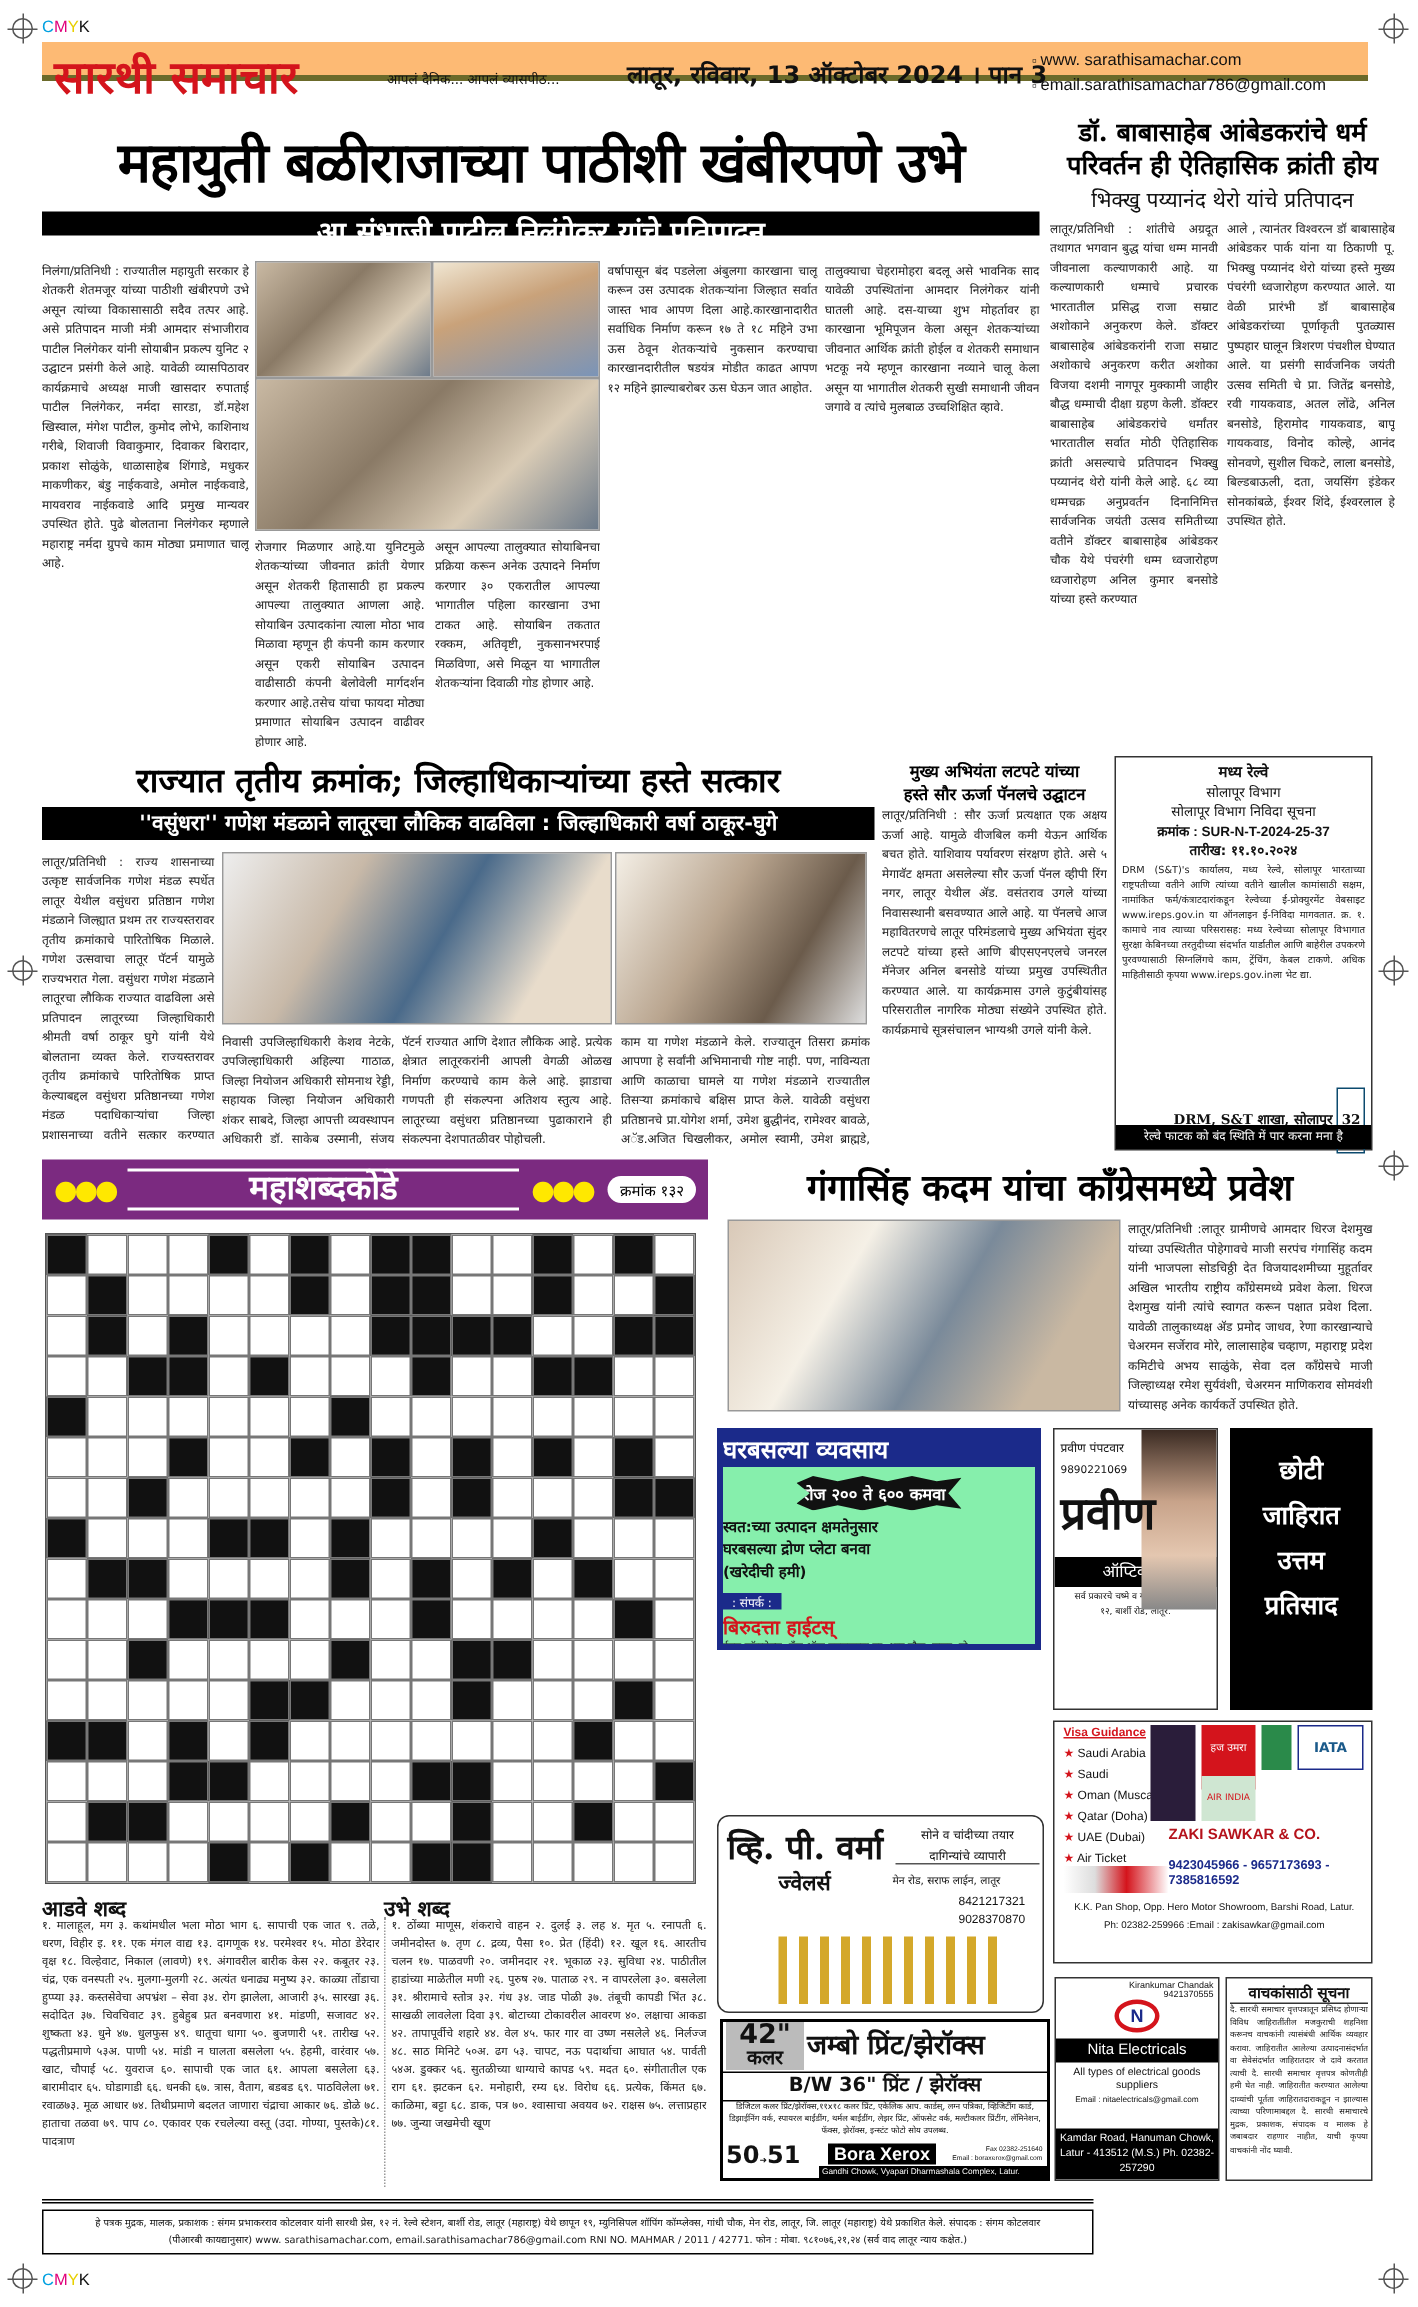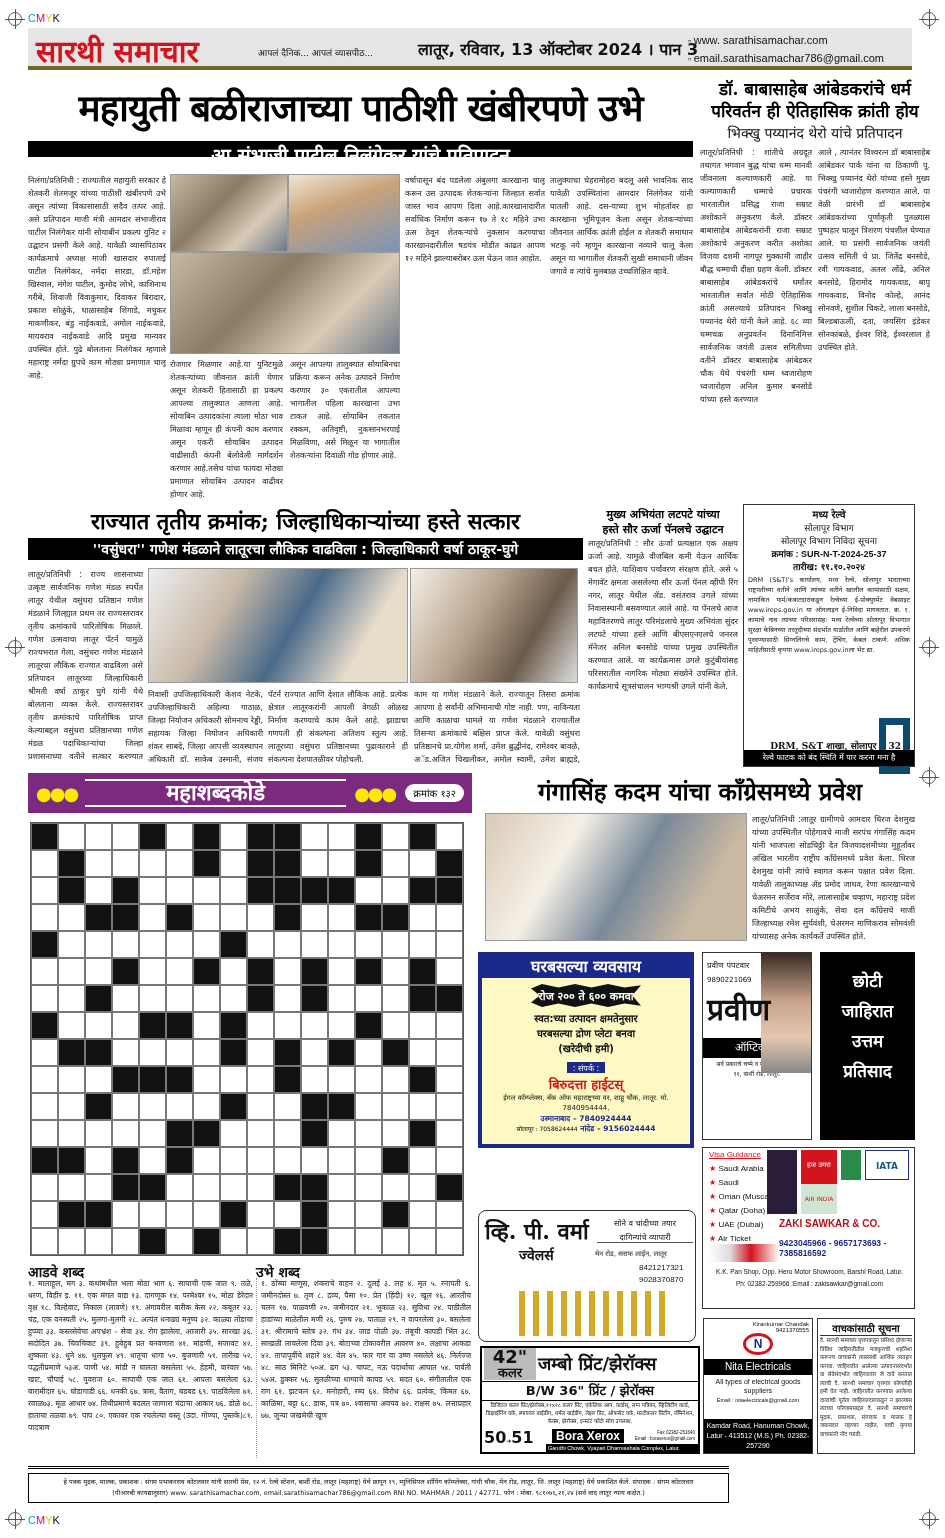--- a/index.html
+++ b/index.html
@@ -3,21 +3,21 @@
 <meta charset="utf-8">
 <style>
 *{box-sizing:border-box;margin:0;padding:0}
 body{width:945px;height:1538px;background:#fff;font-family:"DejaVu Sans",sans-serif;color:#111;position:relative;overflow:hidden}
 .abs{position:absolute}
 .reg{position:absolute;width:14px;height:14px;border:1px solid #555;border-radius:50%}
 .reg:before{content:"";position:absolute;left:6px;top:-4px;width:1px;height:20px;background:#555}
 .reg:after{content:"";position:absolute;top:6px;left:-4px;height:1px;width:20px;background:#555}
 .cmyk{font-size:11px;font-family:"Liberation Sans",sans-serif}
 .cmyk .c{color:#00a0e0}.cmyk .m{color:#e0007a}.cmyk .y{color:#e8d000}.cmyk .k{color:#111}
-.masthead{left:28px;top:28px;width:884px;height:42px;background:#e5e5e5;border-bottom:4px solid #6b6a2a}
+.masthead{left:28px;top:28px;width:884px;height:26px;background:#fdba74;border-bottom:4px solid #6b6a2a}
 .logo{position:absolute;left:8px;top:2px;font-size:30px;font-weight:bold;color:#d4141c;font-family:"DejaVu Serif",serif}
 .tagline{position:absolute;left:230px;top:18px;font-size:9px}
 .dateline{position:absolute;left:390px;top:10px;font-size:16px;font-weight:bold}
 .links{position:absolute;left:660px;top:4px;font-size:11px;line-height:17px;font-family:"Liberation Sans",sans-serif}
 .links div:before{content:"▫ ";font-size:9px}
 .headline{font-weight:bold;font-family:"DejaVu Serif",serif;color:#000}
 .blackbar{background:#000;color:#fff;text-align:center;font-weight:bold}
 .txt{font-size:8px;line-height:13px;color:#222;overflow:hidden;text-align:justify}
 .photo{background:linear-gradient(135deg,#c9b9a3,#8a7a66 40%,#d9cbb5 70%,#6c7a8a);border:1px solid #999}
 .grid{display:grid;grid-template-columns:repeat(16,27px);grid-auto-rows:27px;border:1px solid #555}
@@ -87,21 +87,21 @@
   <p class="abs txt" style="left:588px;top:537px;width:150px;height:230px">लातूर/प्रतिनिधी : सौर ऊर्जा प्रत्यक्षात एक अक्षय ऊर्जा आहे. यामुळे वीजबिल कमी येऊन आर्थिक बचत होते. याशिवाय पर्यावरण संरक्षण होते. असे ५ मेगावॅट क्षमता असलेल्या सौर ऊर्जा पॅनल व्हीपी रिंग नगर, लातूर येथील ॲड. वसंतराव उगले यांच्या निवासस्थानी बसवण्यात आले आहे. या पॅनलचे आज महावितरणचे लातूर परिमंडलाचे मुख्य अभियंता सुंदर लटपटे यांच्या हस्ते आणि बीएसएनएलचे जनरल मॅनेजर अनिल बनसोडे यांच्या प्रमुख उपस्थितीत करण्यात आले. या कार्यक्रमास उगले कुटुंबीयांसह परिसरातील नागरिक मोठ्या संख्येने उपस्थित होते. कार्यक्रमाचे सूत्रसंचालन भाग्यश्री उगले यांनी केले.</p>
 </section>
 
 <aside class="abs" style="left:743px;top:504px;width:172px;height:263px;border:1px solid #333">
   <div style="font-size:10px;text-align:center;font-weight:bold;margin-top:2px">मध्य रेल्वे</div>
   <div style="font-size:9px;text-align:center">सोलापूर विभाग</div>
   <div style="font-size:9px;text-align:center">सोलापूर विभाग निविदा सूचना</div>
   <div style="font-size:9px;text-align:center;font-weight:bold;font-family:'Liberation Sans',sans-serif"><span>क्रमांक</span> <span>: SUR-N-T-2024-25-37</span></div>
   <div style="font-size:9px;text-align:center;font-weight:bold">तारीख: ११.१०.२०२४</div>
   <p class="txt" style="font-size:6.5px;line-height:10px;padding:2px 4px;height:166px">DRM (S&amp;T)'s कार्यालय, मध्य रेल्वे, सोलापूर भारताच्या राष्ट्रपतीच्या वतीने आणि त्यांच्या वतीने खालील कामांसाठी सक्षम, नामांकित फर्म/कंत्राटदारांकडून रेल्वेच्या ई-प्रोक्युरमेंट वेबसाइट www.ireps.gov.in या ऑनलाइन ई-निविदा मागवतात. क्र. १. कामाचे नाव त्याच्या परिसरासह: मध्य रेल्वेच्या सोलापूर विभागात सुरक्षा केबिनच्या तरतुदीच्या संदर्भात यार्डातील आणि बाहेरील उपकरणे पुरवण्यासाठी सिग्नलिंगचे काम, ट्रेंचिंग, केबल टाकणे. अधिक माहितीसाठी कृपया www.ireps.gov.inला भेट द्या.</p>
-  <div style="font-size:9px;font-weight:bold;text-align:right;padding-right:4px;font-family:'DejaVu Serif',serif"><span>DRM, S&amp;T शाखा, सोलापूर</span> <span style="border:7px solid #0c4a6e;padding:16px 2px">32</span></div>
+  <div style="font-size:9px;font-weight:bold;text-align:right;padding-right:4px;font-family:'DejaVu Serif',serif"><span>DRM, S&amp;T शाखा, सोलापूर</span> <span style="border:1px solid #0c4a6e;padding:16px 2px">32</span></div>
   <div class="blackbar" style="position:absolute;left:0;right:0;bottom:0;height:16px;font-size:8px;line-height:16px;font-weight:normal">रेल्वे फाटक को बंद स्थिति में पार करना मना है</div>
 </aside>
 
 <section>
   <div class="abs" style="left:28px;top:773px;width:444px;height:40px;background:#7b2a80;display:flex;align-items:center;padding:0 8px">
     <span style="color:#ffe800;font-size:18px;letter-spacing:-2px">●●●</span>
     <span style="flex:1;text-align:center;color:#fff;font-size:22px;font-weight:bold;border-top:2px solid #fff;border-bottom:2px solid #fff;margin:0 8px;line-height:24px">महाशब्दकोडे</span>
     <span style="color:#ffe800;font-size:18px;letter-spacing:-2px;margin-right:10px">●●●</span>
     <span style="background:#fff;color:#000;font-size:10px;border-radius:10px;padding:2px 8px">क्रमांक १३२</span>
   </div>
@@ -368,21 +368,21 @@
   <div class="abs" style="left:256px;top:1262px;width:215px;font-size:14px;font-weight:bold">उभे शब्द</div>
   <p class="abs txt" style="left:256px;top:1278px;width:215px;height:180px;font-size:7.5px;line-height:12px;border-left:1px dotted #999;padding-left:4px">१. ठोंब्या माणूस, शंकराचे वाहन २. दुलई ३. लह ४. मृत ५. रनापती ६. जमीनदोस्त ७. तृण ८. द्रव्य, पैसा १०. प्रेत (हिंदी) १२. खूल १६. आरतीच चलन १७. पाळवणी २०. जमीनदार २१. भूकाळ २३. सुविधा २४. पाठीतील हाडांच्या माळेतील मणी २६. पुरुष २७. पाताळ २९. न वापरलेला ३०. बसलेला ३१. श्रीरामाचे स्तोत्र ३२. गंध ३४. जाड पोळी ३७. तंबूची कापडी भिंत ३८. साखळी लावलेला दिवा ३९. बोटाच्या टोकावरील आवरण ४०. लक्षाचा आकडा ४२. तापापूर्वीचे शहारे ४४. वेल ४५. फार गार वा उष्ण नसलेले ४६. निर्लज्ज ४८. साठ मिनिटे ५०अ. ढग ५३. चापट, नऊ पदार्थाचा आघात ५४. पार्वती ५४अ. डुक्कर ५६. सुतळीच्या धाग्याचे कापड ५९. मदत ६०. संगीतातील एक राग ६१. झटकन ६२. मनोहारी, रम्य ६४. विरोध ६६. प्रत्येक, किंमत ६७. काळिमा, बट्टा ६८. डाक, पत्र ७०. श्वासाचा अवयव ७२. राक्षस ७५. लत्ताप्रहार ७७. जुन्या जखमेची खूण</p>
 </section>
 
 <section>
   <h2 class="abs headline" style="left:485px;top:774px;width:430px;font-size:24px;line-height:36px;text-align:center">गंगासिंह कदम यांचा काँग्रेसमध्ये प्रवेश</h2>
   <div class="abs photo" style="left:485px;top:813px;width:262px;height:128px;background:linear-gradient(120deg,#d9c9b8,#f5f0e6 30%,#7a8a9a 55%,#c9b8a2 80%)"></div>
   <p class="abs txt" style="left:752px;top:813px;width:163px;height:128px">लातूर/प्रतिनिधी :लातूर ग्रामीणचे आमदार धिरज देशमुख यांच्या उपस्थितीत पोहेगावचे माजी सरपंच गंगासिंह कदम यांनी भाजपला सोडचिठ्ठी देत विजयादशमीच्या मुहूर्तावर अखिल भारतीय राष्ट्रीय काँग्रेसमध्ये प्रवेश केला. धिरज देशमुख यांनी त्यांचे स्वागत करून पक्षात प्रवेश दिला. यावेळी तालुकाध्यक्ष ॲड प्रमोद जाधव, रेणा कारखान्याचे चेअरमन सर्जेराव मोरे, लालासाहेब चव्हाण, महाराष्ट्र प्रदेश कमिटीचे अभय साळुंके, सेवा दल काँग्रेसचे माजी जिल्हाध्यक्ष रमेश सुर्यवंशी, चेअरमन माणिकराव सोमवंशी यांच्यासह अनेक कार्यकर्ते उपस्थित होते.</p>
 </section>
 
-<div class="abs ad" style="left:478px;top:952px;width:216px;height:196px;border:4px solid #1b2a8a;background:#fef9c3;text-align:center">
+<div class="abs ad" style="left:478px;top:952px;width:216px;height:148px;border:4px solid #1b2a8a;background:#86efac;text-align:left">
   <div style="background:#1b2a8a;color:#fff;font-size:16px;font-weight:bold;line-height:22px">घरबसल्या व्यवसाय</div>
   <div style="margin:6px auto 4px;width:110px;background:#111;color:#fff;font-size:11px;font-weight:bold;padding:4px;clip-path:polygon(0 20%,10% 0,25% 15%,40% 0,55% 15%,70% 0,85% 15%,100% 5%,92% 50%,100% 95%,85% 85%,70% 100%,55% 85%,40% 100%,25% 85%,10% 100%,0 80%,8% 50%)">रोज २०० ते ६०० कमवा</div>
   <div style="font-size:10px;font-weight:bold;line-height:15px">स्वत:च्या उत्पादन क्षमतेनुसार</div>
   <div style="font-size:10px;font-weight:bold;line-height:15px">घरबसल्या द्रोण प्लेटा बनवा</div>
   <div style="font-size:10px;font-weight:bold;line-height:15px">(खरेदीची हमी)</div>
   <div style="display:inline-block;background:#1b2a8a;color:#fff;font-size:8px;padding:0 6px">: संपर्क :</div>
   <div style="color:#d4141c;font-size:13px;font-weight:bold">बिरुदत्ता हाईटस्</div>
   <div style="font-size:7px;line-height:10px">ईगल कॉम्प्लेक्स, बँक ऑफ महाराष्ट्रच्या वर, शाहू चौक, लातूर. मो. 7840954444,</div>
   <div style="font-size:7.5px;font-weight:bold;color:#1b2a8a">उस्मानाबाद – 7840924444</div>
   <div style="font-size:7.5px;font-weight:bold;color:#1b2a8a"><span style="font-weight:normal;color:#000;font-size:6px">सोलापूर : 7058624444</span> <span>नांदेड – 9156024444</span></div>
@@ -410,21 +410,21 @@
   <div style="position:absolute;left:40px;top:34px;font-size:14px;font-weight:bold">ज्वेलर्स</div>
   <div style="position:absolute;left:118px;top:6px;width:96px;font-size:8px;text-align:center">सोने व चांदीच्या तयार</div>
   <div style="position:absolute;left:118px;top:20px;width:96px;font-size:8px;text-align:center;border-bottom:1px solid #555">दागिन्यांचे व्यापारी</div>
   <div style="position:absolute;left:116px;top:38px;font-size:7px">मेन रोड, सराफ लाईन, लातूर</div>
   <div style="position:absolute;left:160px;top:52px;font-size:8px;font-family:'Liberation Sans',sans-serif">8421217321</div>
   <div style="position:absolute;left:160px;top:64px;font-size:8px;font-family:'Liberation Sans',sans-serif">9028370870</div>
   <div style="position:absolute;left:40px;top:80px;width:150px;height:45px;background:repeating-linear-gradient(90deg,#d4a82a 0 6px,#fff 6px 14px)"></div>
 </div>
 
 <div class="abs ad" style="left:702px;top:1147px;width:213px;height:162px;background:#fff">
-  <div style="position:absolute;left:6px;top:2px;font-size:8px;font-weight:normal;color:#d4141c;text-decoration:underline;font-family:'Liberation Sans',sans-serif">Visa Guidance</div>
+  <div style="position:absolute;left:6px;top:2px;font-size:8px;font-weight:bold;color:#d4141c;text-decoration:underline;font-family:'Liberation Sans',sans-serif">Visa Guidance</div>
   <ul id="visa-list" style="position:absolute;left:6px;top:14px;list-style:none;font-size:8px;line-height:14px;font-family:'Liberation Sans',sans-serif">
       <li><span style="color:#d4141c">★ </span><span>Saudi Arabia</span></li>
       <li><span style="color:#d4141c">★ </span><span>Saudi</span></li>
       <li><span style="color:#d4141c">★ </span><span>Oman (Muscat)</span></li>
       <li><span style="color:#d4141c">★ </span><span>Qatar (Doha)</span></li>
       <li><span style="color:#d4141c">★ </span><span>UAE (Dubai)</span></li>
       <li><span style="color:#d4141c">★ </span><span>Air Ticket</span></li>
     </ul>
   <div style="position:absolute;left:64px;top:2px;width:30px;height:64px;background:#2a1d3a"></div>
   <div style="position:absolute;left:98px;top:2px;width:36px;height:43px;background:#d4141c;color:#fff;font-size:7px;text-align:center;line-height:30px">हज उमरा</div>

